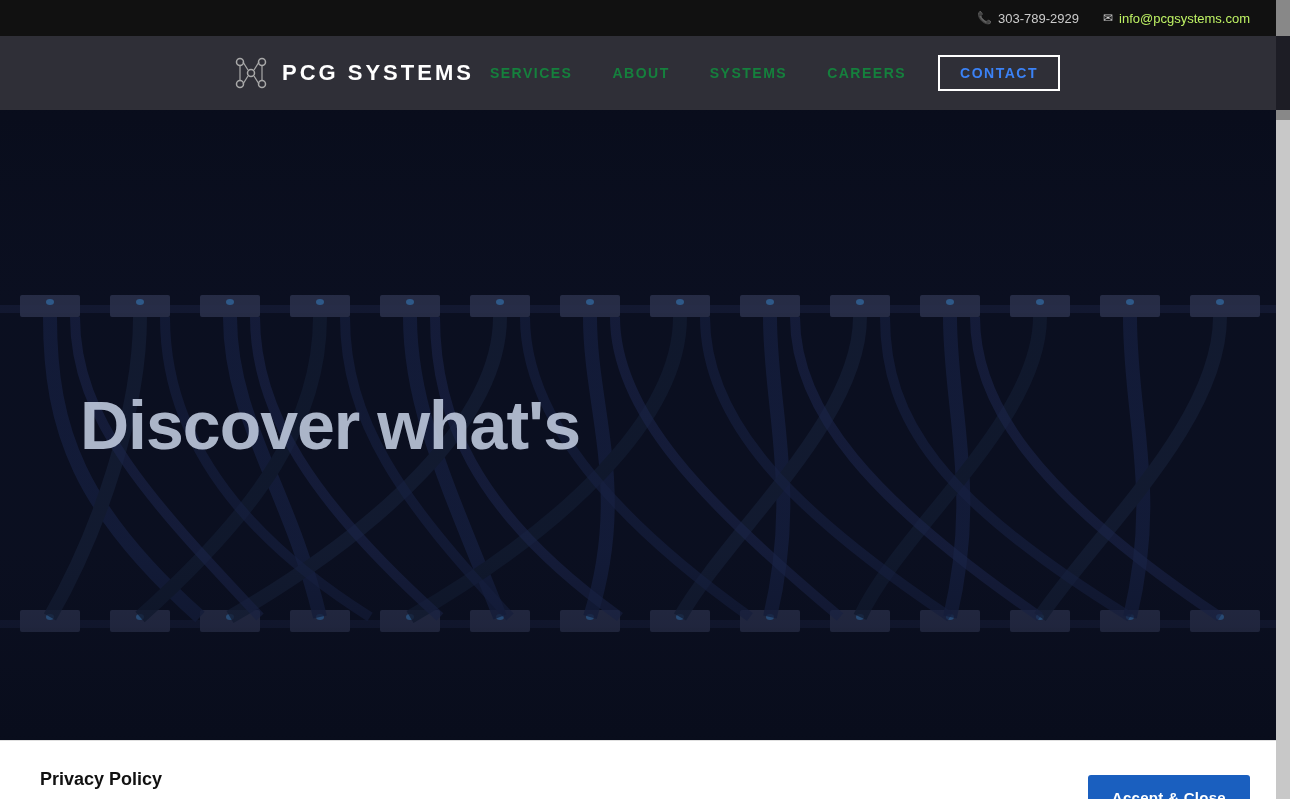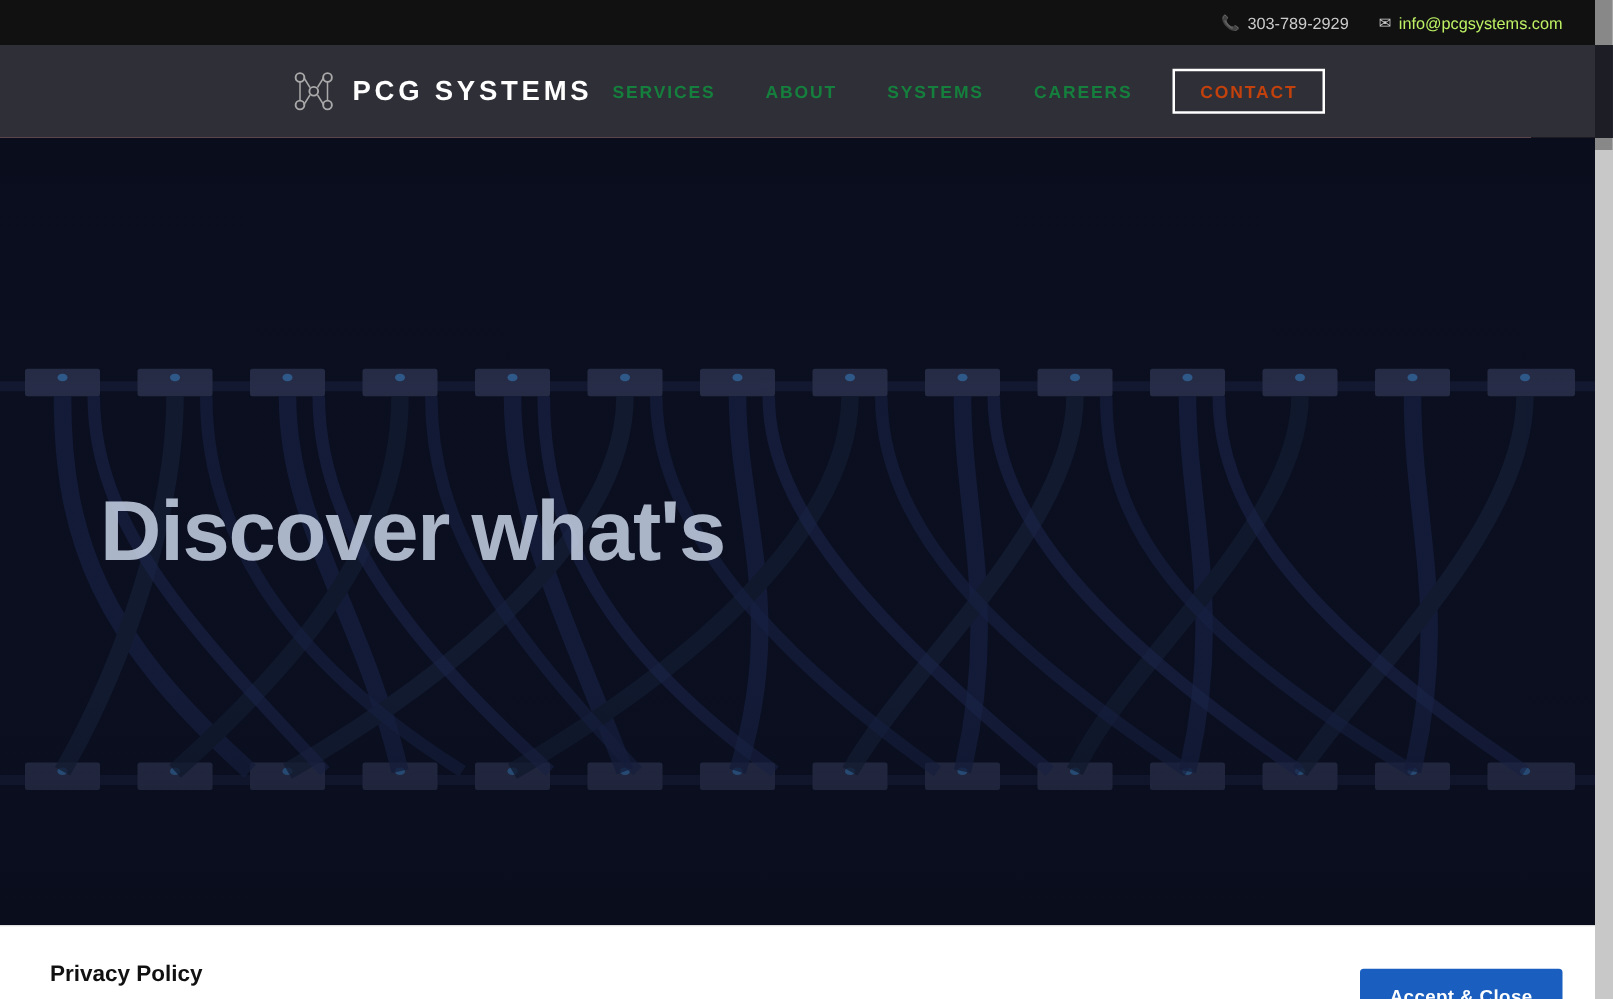--- a/index.html
+++ b/index.html
@@ -64,21 +64,21 @@
     .nav-link {
       color: #15803d;
       text-decoration: none;
       font-size: 14px;
       letter-spacing: 1.5px;
       font-weight: 600;
       padding: 8px 16px;
       transition: color 0.2s;
     }
     .nav-contact {
-      color: #c2410c;
+      color: #3b82f6;
       border: 2px solid #fff;
       padding: 8px 20px;
       font-size: 14px;
       letter-spacing: 1.5px;
       font-weight: 600;
       text-decoration: none;
       margin-left: 8px;
     }
 
     

